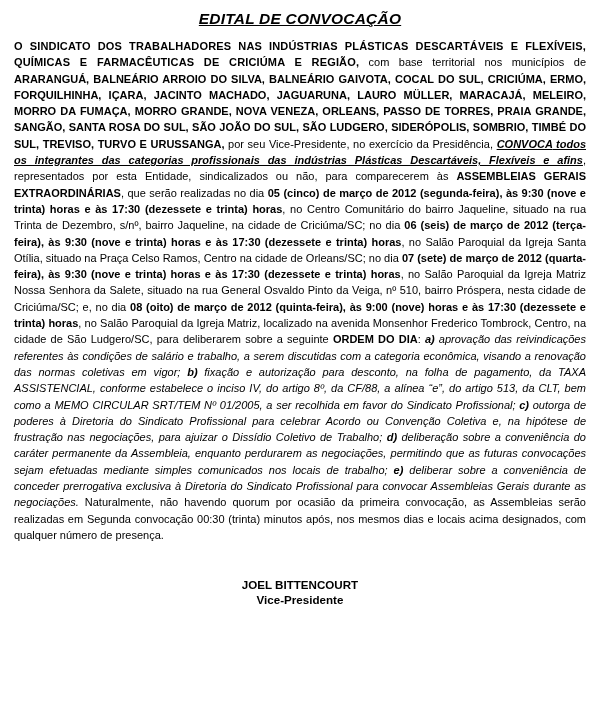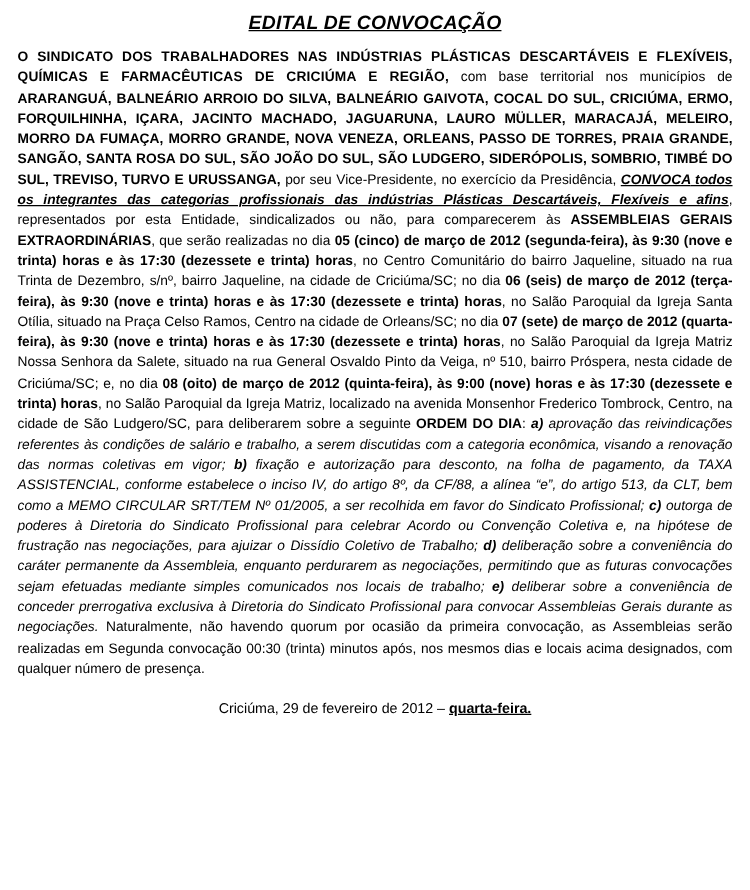--- a/index.html
+++ b/index.html
@@ -65,18 +65,19 @@
 <body>
 
 <div class="page">
 
   <div class="doc-title">EDITAL DE CONVOCAÇÃO</div>
 
   <div class="body-text">
     <span class="lead">O SINDICATO DOS TRABALHADORES NAS INDÚSTRIAS PLÁSTICAS DESCARTÁVEIS E FLEXÍVEIS, QUÍMICAS E FARMACÊUTICAS DE CRICIÚMA E REGIÃO,</span><span> com base territorial nos municípios de </span><span class="b">ARARANGUÁ, BALNEÁRIO ARROIO DO SILVA, BALNEÁRIO GAIVOTA, COCAL DO SUL, CRICIÚMA, ERMO, FORQUILHINHA, IÇARA, JACINTO MACHADO, JAGUARUNA, LAURO MÜLLER, MARACAJÁ, MELEIRO, MORRO DA FUMAÇA, MORRO GRANDE, NOVA VENEZA, ORLEANS, PASSO DE TORRES, PRAIA GRANDE, SANGÃO, SANTA ROSA DO SUL, SÃO JOÃO DO SUL, SÃO LUDGERO, SIDERÓPOLIS, SOMBRIO, TIMBÉ DO SUL, TREVISO, TURVO E URUSSANGA,</span><span> por seu Vice-Presidente, no exercício da Presidência, </span><span class="biu">CONVOCA</span><span class="biu"> todos os integrantes das categorias profissionais das indústrias Plásticas Descartáveis, Flexíveis e afins</span><span><span>, representados por esta Entidade, sindicalizados ou não, para comparecerem às </span></span><span class="b">ASSEMBLEIAS GERAIS EXTRAORDINÁRIAS</span><span>, que serão realizadas no dia </span><span class="b">05 (cinco) de março de 2012 (segunda-feira), às 9:30 (nove e trinta) horas e às 17:30 (dezessete e trinta) horas</span><span>, no Centro Comunitário do bairro Jaqueline, situado na rua Trinta de Dezembro, s/nº, bairro Jaqueline, na cidade de Criciúma/SC; no dia </span><span class="b">06 (seis) de março de 2012 (terça-feira), às 9:30 (nove e trinta) horas e às 17:30 (dezessete e trinta) horas</span><span>, no Salão Paroquial da Igreja Santa Otília, situado na Praça Celso Ramos, Centro na cidade de Orleans/SC; no dia </span><span class="b">07 (sete) de março de 2012 (quarta-feira), às 9:30 (nove e trinta) horas e às 17:30 (dezessete e trinta) horas</span><span>, no Salão Paroquial da Igreja Matriz Nossa Senhora da Salete, situado na rua General Osvaldo Pinto da Veiga, nº 510, bairro Próspera, nesta cidade de Criciúma/SC; e, no dia </span><span class="b">08 (oito) de março de 2012 (quinta-feira), às 9:00 (nove) horas e às 17:30 (dezessete e trinta) horas</span><span>, no Salão Paroquial da Igreja Matriz, localizado na avenida Monsenhor Frederico Tombrock, Centro, na cidade de São Ludgero/SC, para deliberarem sobre a seguinte </span><span class="b">ORDEM DO DIA</span><span>: </span><span class="bi">a)</span><span class="i"> aprovação das reivindicações referentes às condições de salário e trabalho, a serem discutidas com a categoria econômica, visando a renovação das normas coletivas em vigor; </span><span class="bi">b)</span><span class="i"> fixação e autorização para desconto, na folha de pagamento, da TAXA ASSISTENCIAL, conforme estabelece o inciso IV, do artigo 8º, da CF/88, a alínea “e”, do artigo 513, da CLT, bem como a MEMO CIRCULAR SRT/TEM Nº 01/2005, a ser recolhida em favor do Sindicato Profissional; </span><span class="bi">c)</span><span class="i"> outorga de poderes à Diretoria do Sindicato Profissional para celebrar Acordo ou Convenção Coletiva e, na hipótese de frustração nas negociações, para ajuizar o Dissídio Coletivo de Trabalho; </span><span class="bi">d)</span><span class="i"> deliberação sobre a conveniência do caráter permanente da Assembleia, enquanto perdurarem as negociações, permitindo que as futuras convocações sejam efetuadas mediante simples comunicados nos locais de trabalho; </span><span class="bi">e)</span><span class="i"> deliberar sobre a conveniência de conceder prerrogativa exclusiva à Diretoria do Sindicato Profissional para convocar Assembleias Gerais durante as negociações.</span><span> </span><span>Naturalmente, não havendo quorum por ocasião da primeira convocação, as Assembleias serão realizadas em Segunda convocação 00:30 (trinta) minutos após, nos mesmos dias e locais acima designados, com qualquer número de presença.</span>
   </div>
 
-  <div class="place-date"><span>Criciúma, 29 de fevereiro de 2012 – </span><span class="bu">quarta-feira.</span></div>
 
   <div class="sig-block">
+    <span class="sig-name">JOEL BITTENCOURT</span>
+    <span class="sig-role">Vice-Presidente</span>
   </div>
 
 </div>
 
 </body></html>

